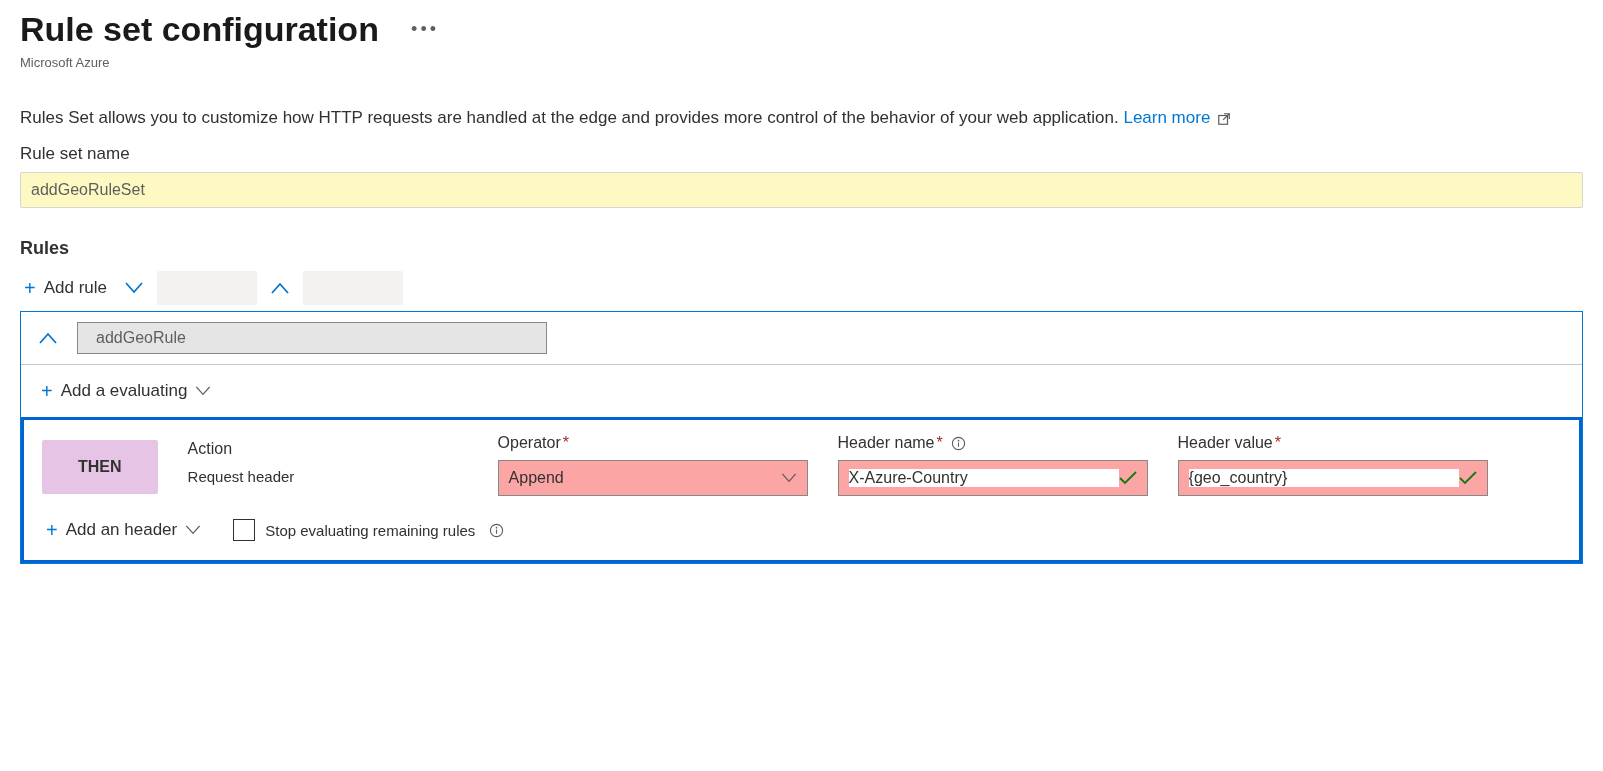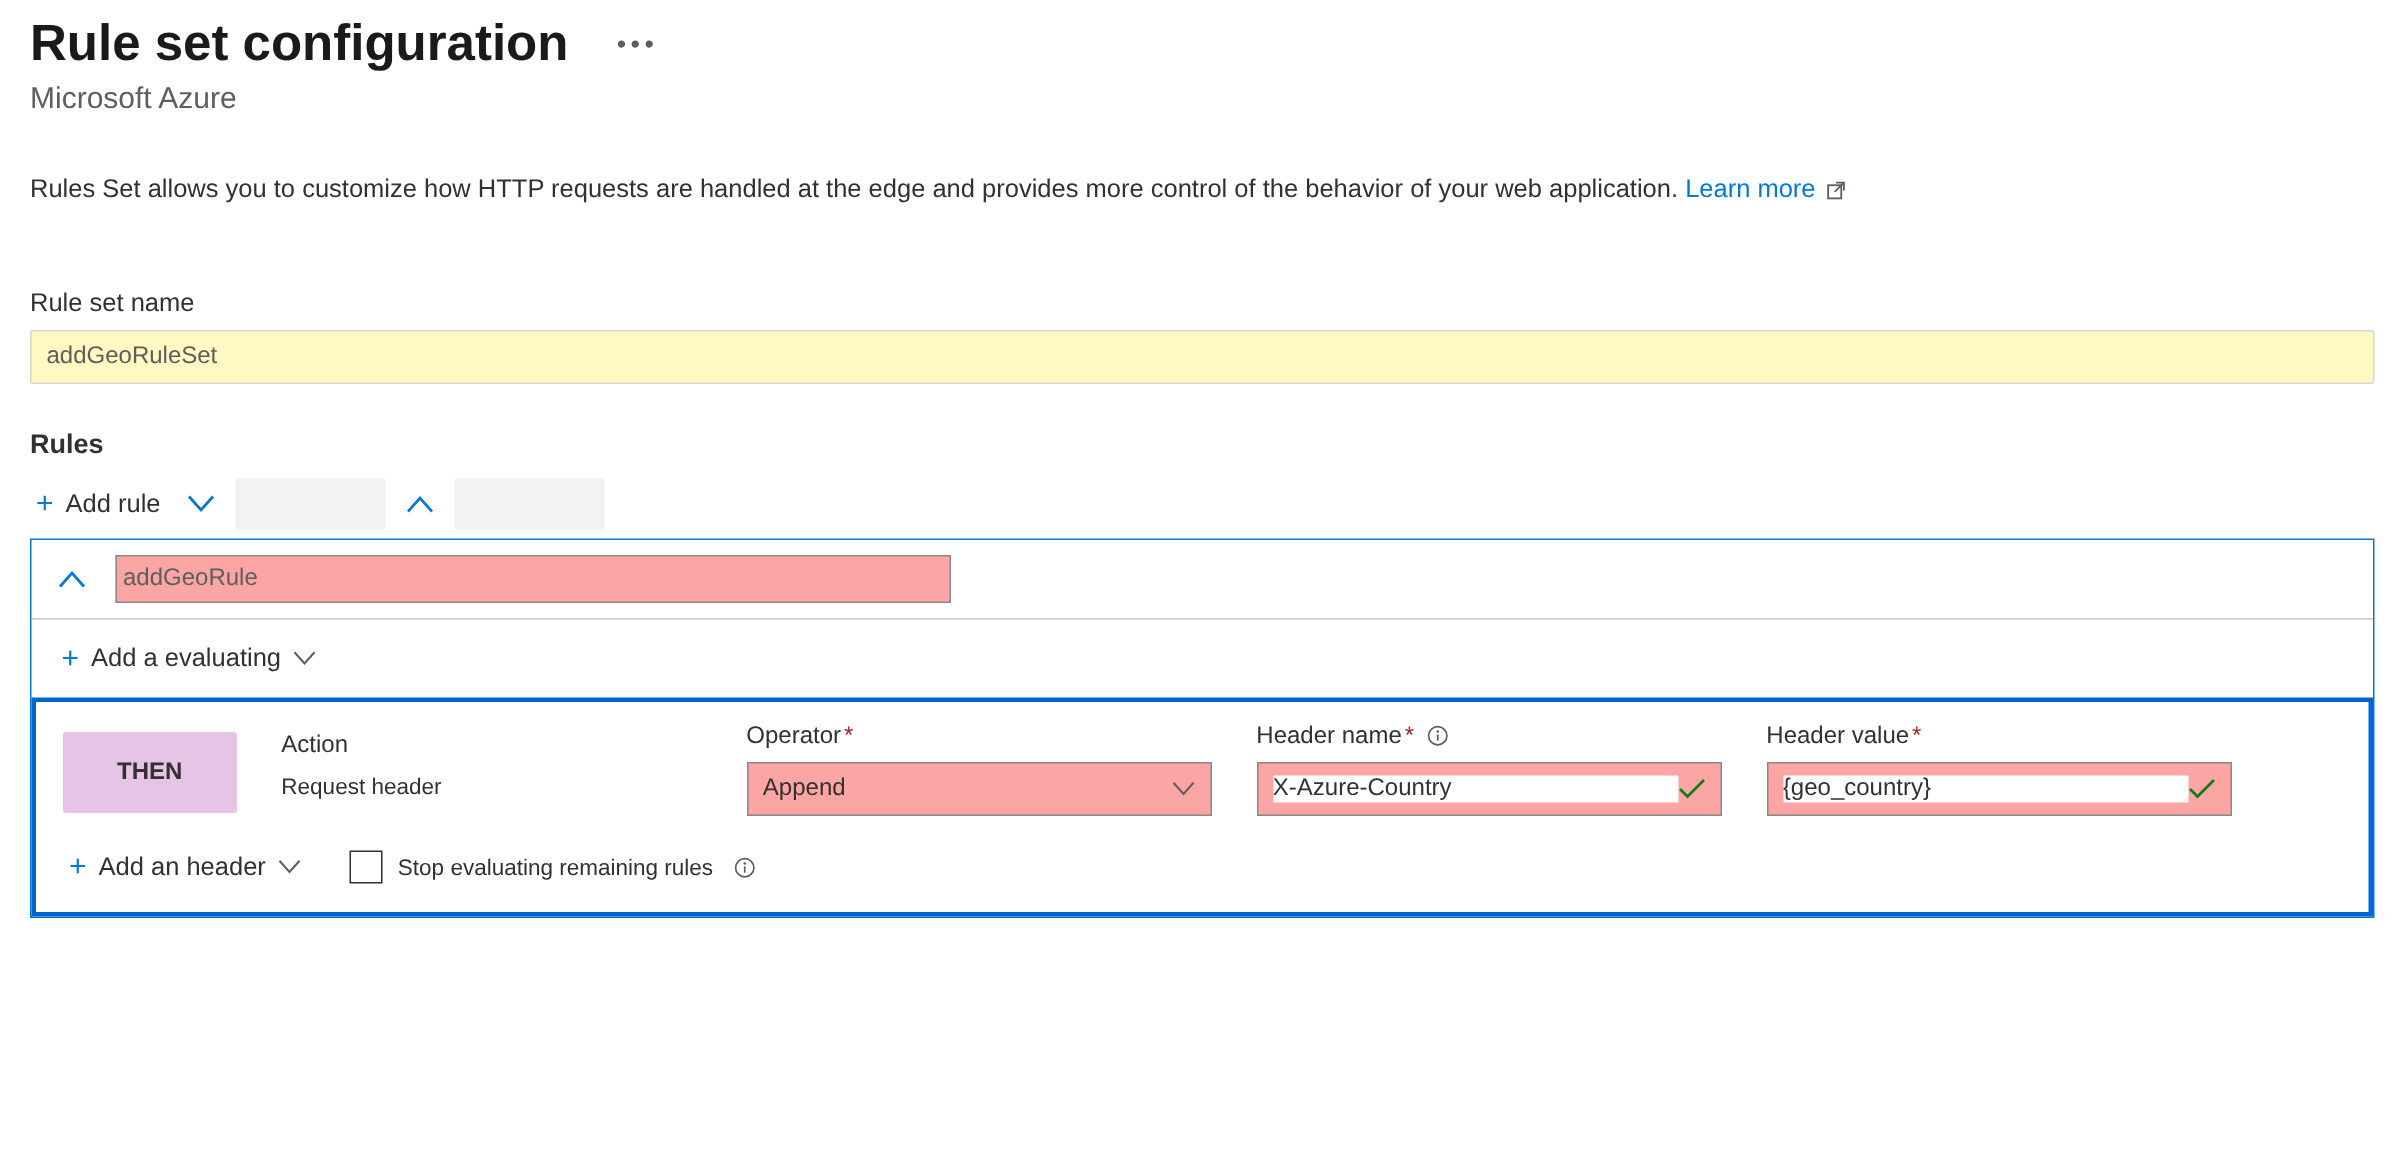--- a/index.html
+++ b/index.html
@@ -21,39 +21,39 @@
       display: inline-block;
       margin-left: 28px;
       vertical-align: middle;
       color: #605e5c;
       font-size: 18px;
       letter-spacing: 3px;
       cursor: pointer;
     }
     .subtitle {
       color: #605e5c;
-      font-size: 20px;
+      font-size: 13px;
       margin-top: 6px;
     }
     .intro {
       margin-top: 38px;
       font-size: 17px;
       color: #323130;
     }
     .intro a {
       color: #0078d4;
       text-decoration: none;
     }
     .external-icon {
       display: inline-block;
       margin-left: 2px;
       vertical-align: middle;
     }
     .field-label {
-      margin-top: 56px;
+      margin-top: 16px;
       font-size: 17px;
       color: #323130;
     }
     .rules-heading {
       margin-top: 30px;
       font-size: 18px;
       font-weight: 600;
     }
     .ruleset-name-input {
       width: 100%;
@@ -105,26 +105,26 @@
       border-top-width: 1px;
       margin-top: 6px;
     }
     .rule-header {
       display: flex;
       align-items: center;
       gap: 14px;
       padding: 10px 12px;
     }
     .rule-name-input {
-      width: 557px;
-      padding: 6px 4px;
+      width: 470px;
+      padding: 6px 18px;
       border: 1px solid #8a8886;
       font-size: 16px;
       color: #605e5c;
-      background: #fca5a5;
+      background: #e5e5e5;
     }
     .divider {
       border-top: 1px solid #c8c6c4;
     }
     .add-condition-row {
       padding: 12px 16px;
       display: flex;
       align-items: center;
       gap: 8px;
     }

